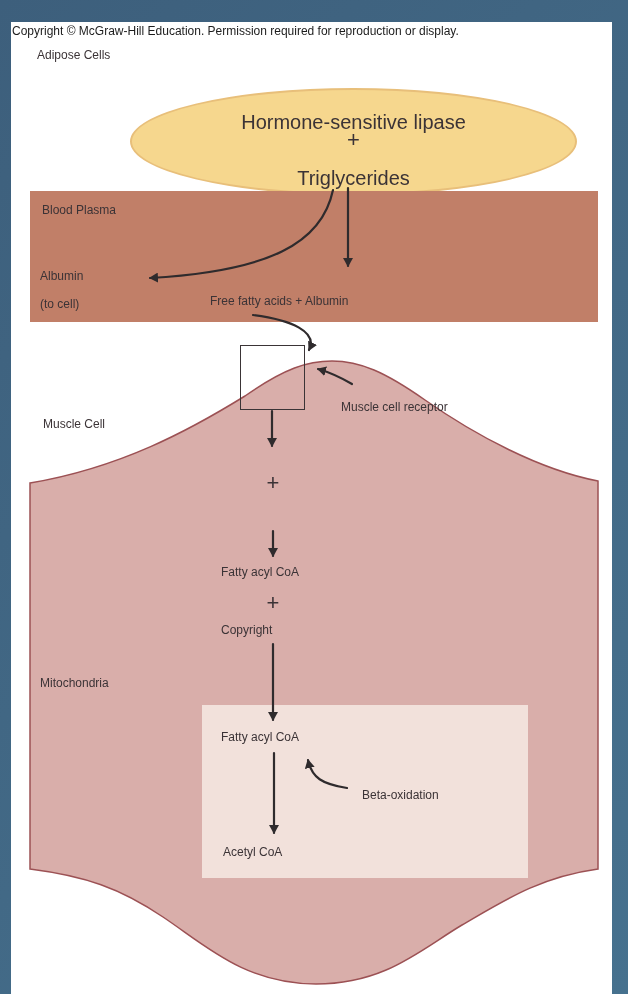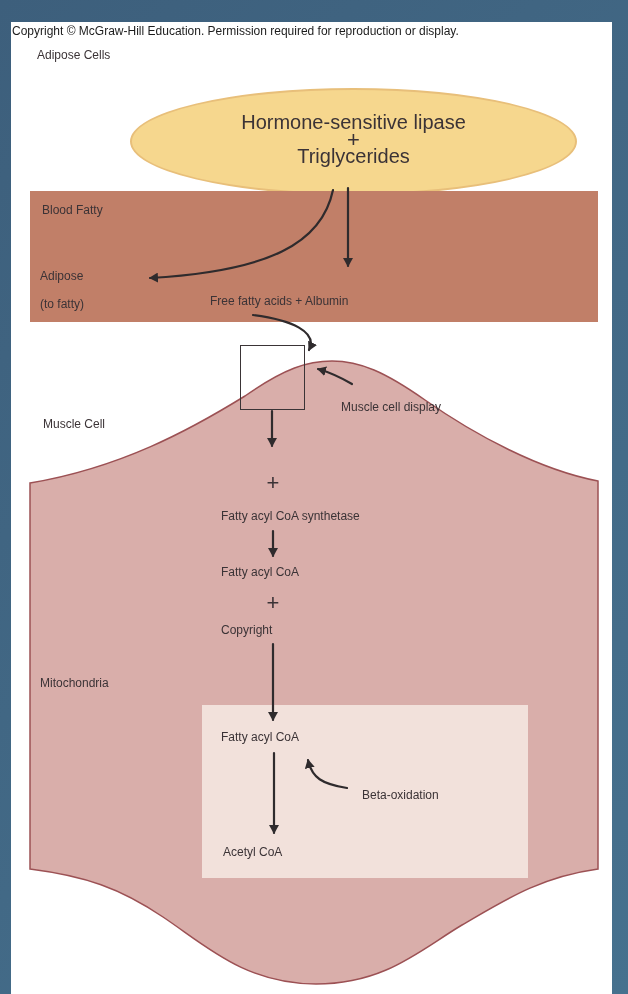--- a/index.html
+++ b/index.html
@@ -56,50 +56,49 @@
 <div id="stage">
   <div id="page"></div>
 
   <div id="copyright" class="abs">Copyright © McGraw-Hill Education. Permission required for reproduction or display.</div>
 
   <div class="abs lbl" style="left:37px;top:44px;">Adipose Cells</div>
 
   <div id="adipose-ellipse" class="abs">
     <div class="ellipse-line" style="top:11px;margin-top:11px;">Hormone-sensitive lipase</div>
     <div class="ellipse-line plus" style="top:37px;">+</div>
-    <div class="ellipse-line" style="top:56px;">Triglycerides</div>
+    <div class="ellipse-line" style="top:78px;">Triglycerides</div>
   </div>
 
   <div id="plasma-band" class="abs"></div>
-  <div class="abs lbl" style="left:42px;top:199px;">Blood Fatty</div>
-  <div class="abs lbl" style="left:40px;top:265px;">Adipose</div>
-  <div class="abs lbl" style="left:40px;top:293px;">(to fatty)</div>
+  <div class="abs lbl" style="left:42px;top:199px;">Blood Plasma</div>
+  <div class="abs lbl" style="left:40px;top:265px;">Albumin</div>
+  <div class="abs lbl" style="left:40px;top:293px;">(to cell)</div>
   <div class="abs lbl" style="left:210px;top:290px;text-align:center;">Free fatty acids + Albumin</div>
 
   <svg id="muscle-svg" class="abs" width="628" height="994" viewBox="0 0 628 994">
     <path d="M 30 483
          C 120 468, 190 430, 245 396
          C 285 368, 308 361, 332 361
          C 360 361, 385 372, 425 400
          C 475 435, 540 470, 598 481
          L 598 869
          C 540 877, 505 900, 462 925
          C 420 950, 385 984, 316 984
          C 245 984, 205 945, 163 917
          C 120 888, 85 876, 30 869
          Z" fill="#d9aeaa" stroke="#9c5154" stroke-width="1.5"></path>
   </svg>
 
   <div class="abs lbl" style="left:34px;top:413px;margin-left:9px;">Muscle Cell</div>
 
   <div id="receptor-square" class="abs"></div>
-  <div class="abs lbl" style="left:341px;top:396px;">Muscle cell display</div>
+  <div class="abs lbl" style="left:341px;top:396px;">Muscle cell receptor</div>
 
   <div class="abs lbl plus chain-plus" style="top:470px;">+</div>
-  <div class="abs lbl" style="left:221px;top:505px;">Fatty acyl CoA synthetase</div>
   <div class="abs lbl" style="left:221px;top:561px;">Fatty acyl CoA</div>
   <div class="abs lbl plus chain-plus" style="top:590px;">+</div>
   <div class="abs lbl" style="left:221px;top:619px;">Copyright</div>
 
   <div class="abs lbl" style="left:40px;top:672px;">Mitochondria</div>
   <div id="mito-box" class="abs"></div>
   <div class="abs lbl" style="left:221px;top:726px;">Fatty acyl CoA</div>
   <div class="abs lbl" style="left:362px;top:784px;">Beta-oxidation</div>
   <div class="abs lbl" style="left:223px;top:841px;">Acetyl CoA</div>
 

